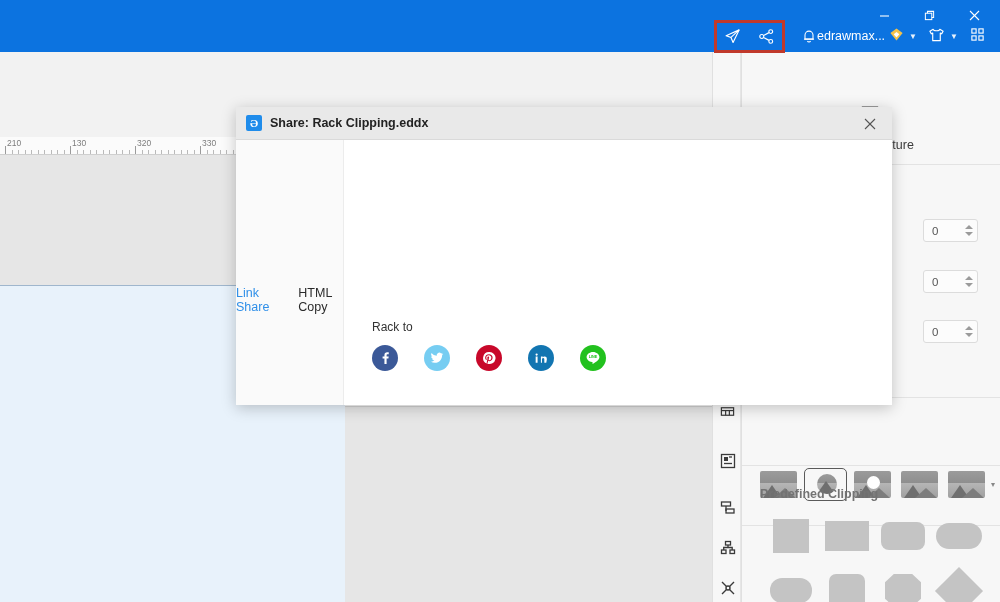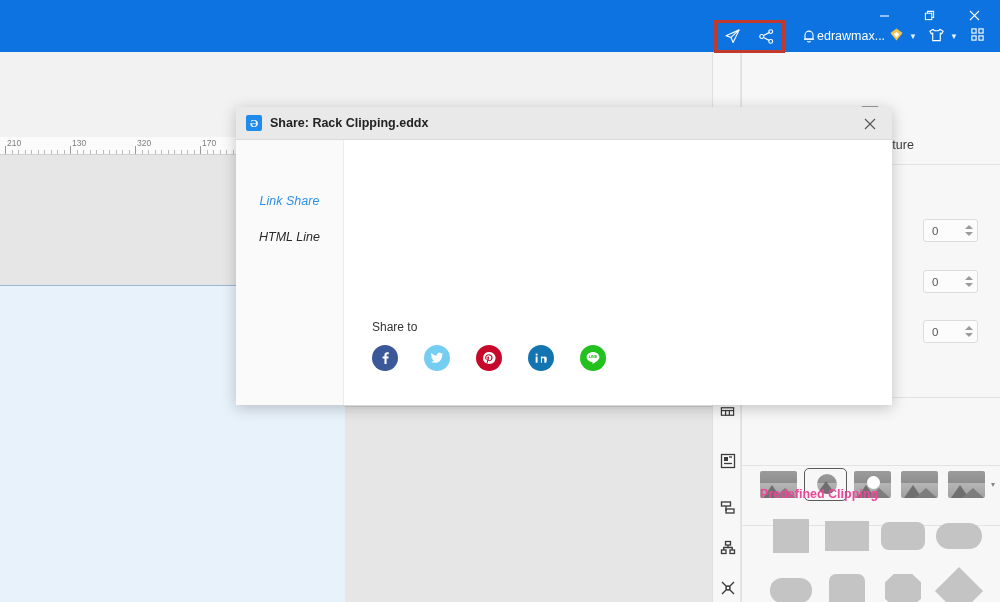--- a/index.html
+++ b/index.html
@@ -168,21 +168,21 @@
   }
   .thumb-inner-circle {
     position:absolute; top:3px; left:10px; width:20px; height:20px;
     border-radius:50%; overflow:hidden;
     background: linear-gradient(180deg,#9b9b9b 0%,#8e8e8e 45%,#b5b5b5 46%,#a0a0a0 100%);
   }
   .thumb-caret { font-size: 8px; color:#888; margin-left:-4px;}
 
   .clip-title {
     position: absolute; top: 487px; left: 760px;
-    font-size: 12.5px; font-weight: bold; color: #ec4899;
+    font-size: 12.5px; font-weight: bold; color: #737373;
   }
   .clip-grid {
     position: absolute; top: 515px; left: 763px;
     display: grid; grid-template-columns: repeat(4, 56px); gap: 0px 0px;
     row-gap: 14px;
   }
   .clip-cell { width: 56px; height: 41px; display: flex; align-items: center; justify-content: center; }
   .shape { background: #c4c4c4; }
   .sq   { width: 36px; height: 34px; }
   .rect { width: 44px; height: 30px; }
@@ -231,21 +231,21 @@
     position: absolute; right: 0; top: 0;
     width: 44px; height: 33px;
     display: flex; align-items: center; justify-content: center;
     color: #555;
   }
   .dlg-body { display: flex; height: 265px; }
   .dlg-side {
     width: 108px; background: #fafafa;
     border-right: 1px solid #ececec;
     padding-top: 54px;
-    display: flex; flex-direction: column; align-items: center; gap: 22px; font-style: italic;
+    display: flex; flex-direction: row; align-items: center; gap: 22px;
   }
   .side-tab { font-size: 12.5px; color: #2a2a2a; }
   .side-tab.active { color: #2f8fe8; }
   .dlg-main { flex: 1; padding: 54px 0 0 28px; position: relative; }
   .dlg-desc { font-size: 13px; color: #1f1f1f; }
   .link-row { display: flex; margin-top: 21px; }
   .link-box {
     width: 409px; height: 29px;
     border: 1px solid #dcdcdc; background: #fff;
     display: flex; align-items: center; padding-left: 6px;
@@ -294,21 +294,21 @@
     <div class="canvas-gray2b"></div>
     <div class="canvas-gray2"></div>
 
     <div class="ruler-h" id="ruler">
         <div class="ruler-label" style="left: 7px;">210</div>
         <div class="tick major" style="left: 5px;"></div>
         <div class="ruler-label" style="left: 72px;">130</div>
         <div class="tick major" style="left: 70px;"></div>
         <div class="ruler-label" style="left: 137px;">320</div>
         <div class="tick major" style="left: 135px;"></div>
-        <div class="ruler-label" style="left: 202px;">170</div>
+        <div class="ruler-label" style="left: 202px;">330</div>
         <div class="tick major" style="left: 200px;"></div>
         <div class="ruler-label" style="left: 267px;">250</div>
         <div class="tick major" style="left: 265px;"></div>
         <div class="ruler-label" style="left: 332px;">260</div>
         <div class="tick major" style="left: 330px;"></div>
         <div class="tick minor" style="left: 12px;"></div>
         <div class="tick minor" style="left: 18px;"></div>
         <div class="tick minor" style="left: 25px;"></div>
         <div class="tick minor" style="left: 31px;"></div>
         <div class="tick minor" style="left: 38px;"></div>
@@ -633,29 +633,29 @@
         <svg width="12" height="12" viewBox="0 0 12 12" stroke="#555" stroke-width="1.1">
           <line x1="1" y1="1" x2="11" y2="11"></line>
             <line x1="11" y1="1" x2="1" y2="11"></line>
         </svg>
       </span>
     </div>
 
     <div class="dlg-body">
       <div class="dlg-side">
         <span class="side-tab active">Link Share</span>
-        <span class="side-tab">HTML Line</span>
+        <span class="side-tab">HTML Copy</span>
       </div>
 
       <div class="dlg-main">
 
         <div class="link-row">
         </div>
 
-        <div class="share-to">Share to</div>
+        <div class="share-to">Rack to</div>
 
         <div class="social-row">
           <div class="soc soc-fb">
             <svg width="14" height="14" viewBox="0 0 14 14">
                 <path d="M8.6 13V7.6h1.8l.27-2.1H8.6V4.16c0-.6.17-1.01 1.04-1.01h1.1V1.27C10.55 1.24 9.9 1.18 9.14 1.18c-1.6 0-2.7.98-2.7 2.77V5.5H4.6v2.1h1.84V13z" fill="#fff"></path>
               </svg>
           </div>
           <div class="soc soc-tw">
             <svg width="14" height="14" viewBox="0 0 16 16">
                 <path d="M15 3.3c-.5.25-1.1.4-1.7.47.6-.37 1.05-.95 1.27-1.64-.57.34-1.2.58-1.87.71A2.93 2.93 0 0 0 7.7 5.5 8.33 8.33 0 0 1 1.67 2.4a2.94 2.94 0 0 0 .9 3.92c-.47-.02-.92-.15-1.3-.36v.03a2.93 2.93 0 0 0 2.34 2.88c-.43.12-.88.14-1.3.05a2.94 2.94 0 0 0 2.73 2.04A5.88 5.88 0 0 1 1 12.2a8.3 8.3 0 0 0 4.5 1.32c5.4 0 8.36-4.48 8.36-8.37v-.38c.57-.41 1.07-.93 1.47-1.52z" fill="#fff"></path>

